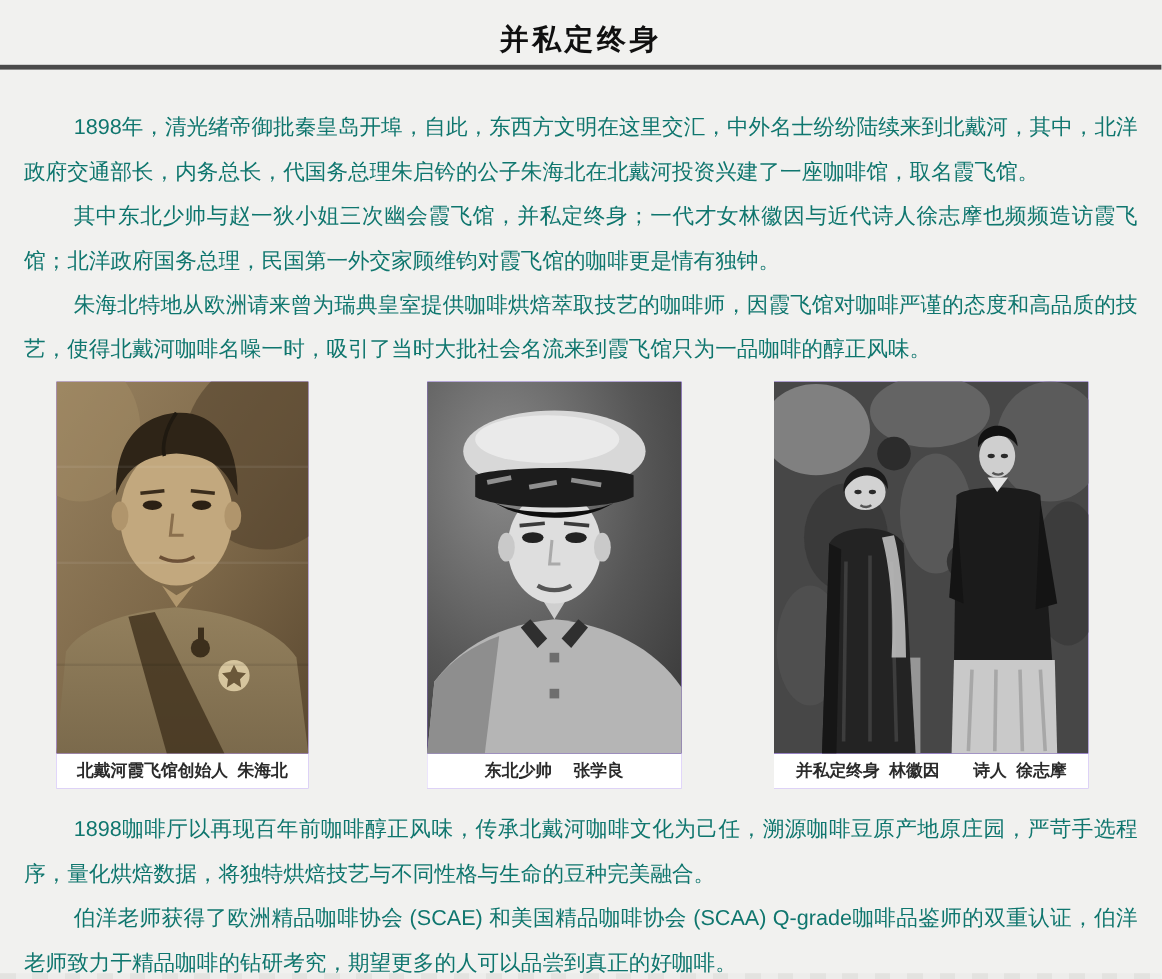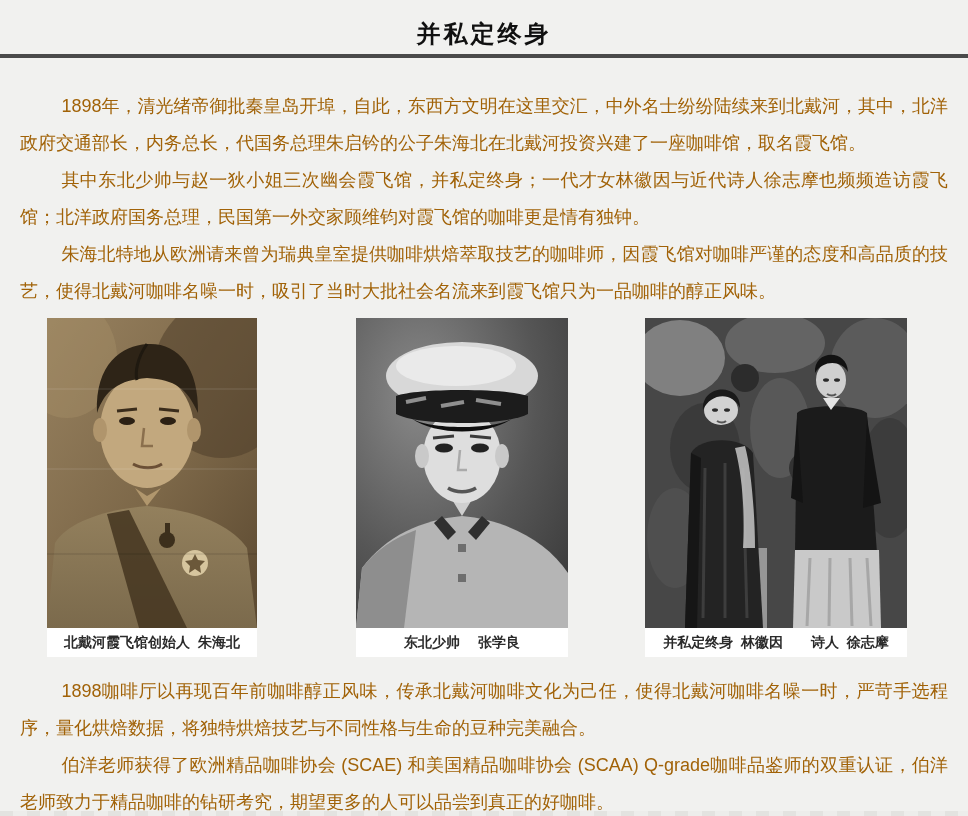--- a/index.html
+++ b/index.html
@@ -15,21 +15,21 @@
   .header h1 {
     margin:0; text-align:center;
     font-size:24px; line-height:30px; font-weight:600;
     letter-spacing:3px; color:#101010;
   }
   .divider { height:4px; background:#4a4a4a; }
   main { padding:0 20px; margin-top:30px; }
   p.story {
     margin:0; font-size:18px; line-height:37px;
     text-align:justify; text-indent:2.3em;
-    color:#a16207;
+    color:#0f766e;
   }
   .photo-row { display:flex; align-items:flex-start; margin-top:8px; height:340px; }
   figure { margin:0; background:#8b5cf6; }
   figure.ph1 { margin-left:27px; }
   figure.ph2 { margin-left:99px; }
   figure.ph3 { margin-left:77px; }
   figure svg { display:block; }
   figcaption {
     height:29px; line-height:29px; background:#ffffff;
     text-align:center; font-size:14px; font-weight:600;
@@ -162,17 +162,17 @@
         <ellipse cx="82" cy="92" rx="3" ry="1.8" fill="#2a2a2a"></ellipse>
         <path d="M72,103 C75,105 79,105 81,103" stroke="#555" stroke-width="2" fill="none"></path>
         <path d="M90,130 C98,160 100,200 98,230 L110,230 C110,195 106,150 100,128 Z" fill="#bdbdbd" opacity="0.9"></path>
         <path d="M46,135 L40,310 L52,310 L56,140 Z" fill="#161616"></path>
       </svg>
       <figcaption>并私定终身  林徽因　　诗人  徐志摩</figcaption>
     </figure>
 
   </div>
 
-  <p class="story bottom-first">1898咖啡厅以再现百年前咖啡醇正风味，传承北戴河咖啡文化为己任，使得北戴河咖啡名噪一时，严苛手选程序，量化烘焙数据，将独特烘焙技艺与不同性格与生命的豆种完美融合。</p>
+  <p class="story bottom-first">1898咖啡厅以再现百年前咖啡醇正风味，传承北戴河咖啡文化为己任，溯源咖啡豆原产地原庄园，严苛手选程序，量化烘焙数据，将独特烘焙技艺与不同性格与生命的豆种完美融合。</p>
   <p class="story">伯洋老师获得了欧洲精品咖啡协会 (SCAE) 和美国精品咖啡协会 (SCAA) Q-grade咖啡品鉴师的双重认证，伯洋老师致力于精品咖啡的钻研考究，期望更多的人可以品尝到真正的好咖啡。</p>
 </main>
 
 <div class="bottom-strip"></div>
 
 </body></html>

